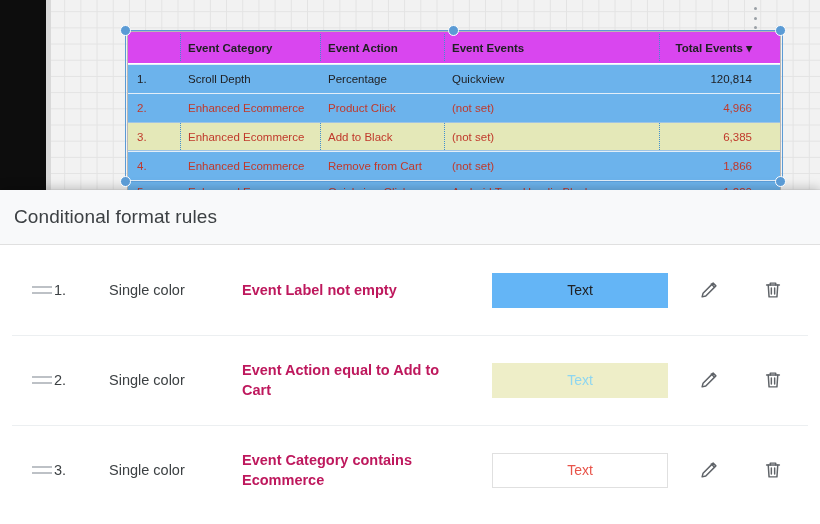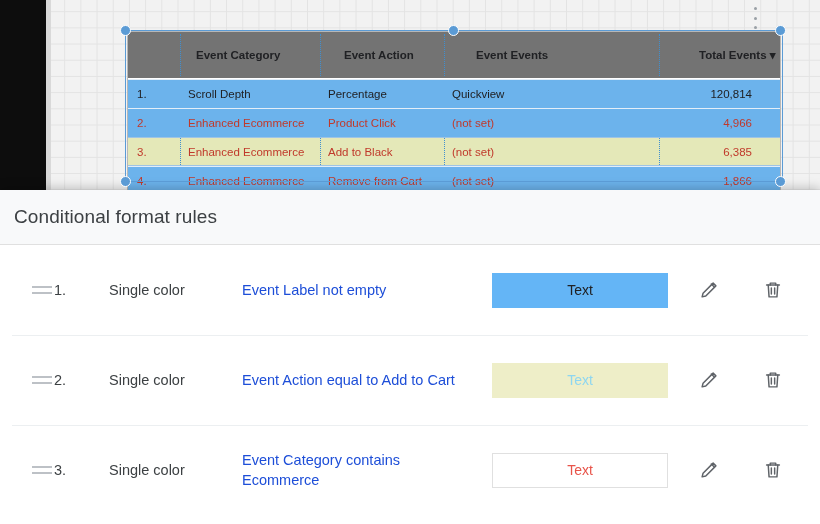--- a/index.html
+++ b/index.html
@@ -64,25 +64,24 @@
     color: #202124;
     background: #ffffff;
   }
   .rt-row {
     display: flex;
     align-items: center;
     height: 29px;
     position: relative;
   }
   .rt-row.header {
-    background: #737373;
+    background: #d946ef;
     font-weight: bold;
-    height: 47px;
+    height: 32px;
     border-bottom: 1px solid #ffffff;
-    gap: 8px;
   }
   .rt-row.blue   { background: #6cb3ec; }
   .rt-row.yellow { background: #e4e8b8; border-top: 1px solid #9fc4e4; border-bottom: 1px solid #9fc4e4; }
   .rt-row + .rt-row.blue { border-top: 1px solid #e3eef8; }
   .rt-row.clipped { height: 12px; overflow: hidden; align-items: flex-start; }
   .rt-row.clipped .c { line-height: 22px; }
 
   .c { padding: 0 8px; white-space: nowrap; overflow: hidden; }
   .c-idx   { width: 52px; padding-left: 9px; }
   .c-cat   { width: 140px; }
@@ -205,22 +204,23 @@
     color: #3c4043;
   }
   .rule-type {
     width: 133px;
     font-size: 14.5px;
     color: #3c4043;
   }
   .rule-condition {
     width: 223px;
     font-size: 14.5px;
-    color: #1d4ed8;
+    color: #be185d;
     line-height: 20px;
+    font-weight: bold;
   }
 
   .swatch-wrap {
     width: 230px;
     display: flex;
     justify-content: center;
   }
   .swatch {
     width: 176px;
     height: 35px;

